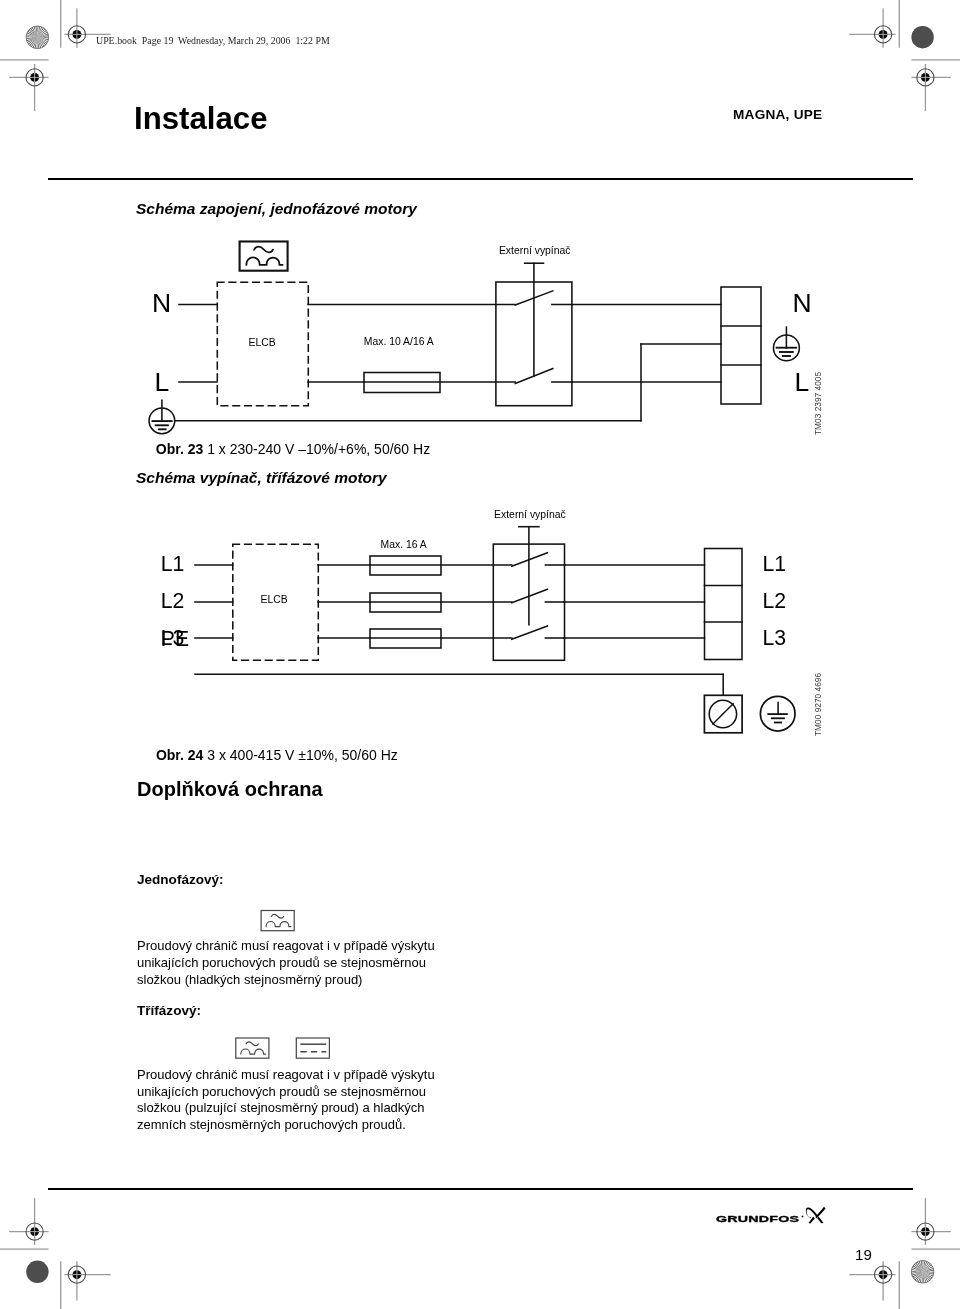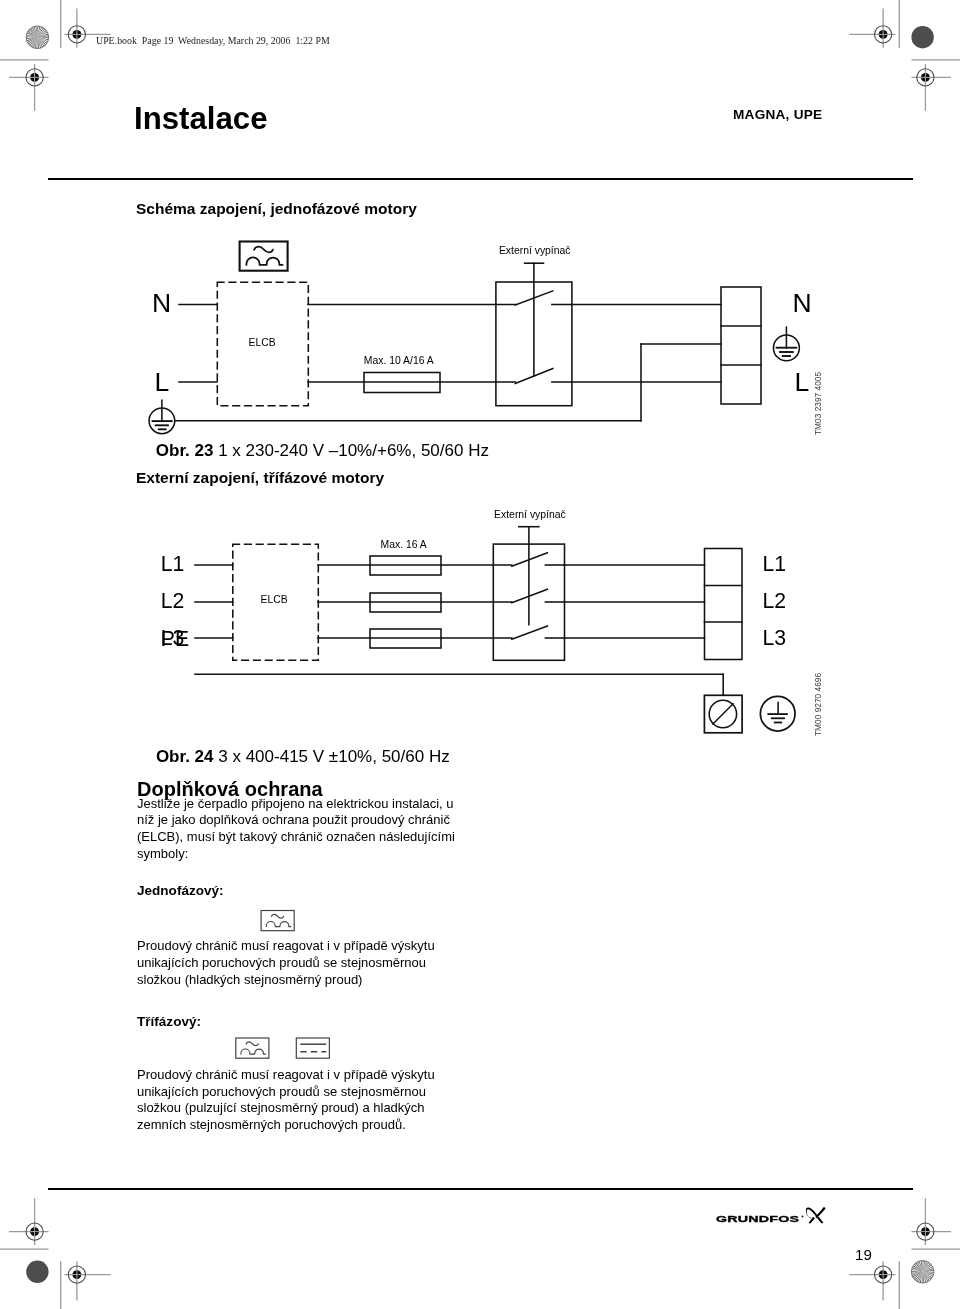--- a/index.html
+++ b/index.html
@@ -16,28 +16,28 @@
   
   .filestamp{left:96.3px;top:33.9px;font-family:"Liberation Serif",serif;
              font-size:11.05px;color:#1f1f1f;white-space:pre;
              transform:scaleX(0.894);transform-origin:0 0;}
 
   .title{left:134px;top:101.2px;font-size:31.2px;font-weight:bold;}
   .product{left:733px;top:107px;font-size:13.6px;font-weight:bold;letter-spacing:0.25px;}
 
   .rule{position:absolute;left:48px;width:865px;height:2px;background:#000;}
 
-  .h2{font-size:15.5px;font-weight:bold;}
-  .cap{font-size:17px;}
+  .h2{font-size:15.5px;font-weight:bold;font-style:italic;}
+  .cap{font-size:14px;}
   .cap b{font-weight:bold;}
 
   .body-h{font-size:20px;font-weight:bold;}
   .body-t{line-height:16.8px;font-size:0;}
   .body-t>div{font-size:13px;}
-  .body-s{font-size:13.55px;font-weight:bold;margin-top:11px;}
+  .body-s{font-size:13.55px;font-weight:bold;}
 
   .pageno{font-size:15.1px;margin-top:38px;}
   .tmcode{font-size:9.9px;color:#3a3a3a;transform-origin:0 0;
           transform:rotate(-90deg) scaleX(0.845);}
   .wordmark{font-family:"Liberation Sans",sans-serif;font-weight:bold;font-size:9.7px;
             transform:scaleX(1.47);transform-origin:0 0;letter-spacing:0.15px;
             -webkit-text-stroke:0.35px #000;}
   .flab1{font-size:26.5px;}
   .flab2{font-size:21.2px;}
   .fsmall{font-size:10.4px;}
@@ -201,28 +201,28 @@
     <line x1="780.0" y1="352.0" x2="792.8" y2="352.0" stroke-width="1.9"></line>
     <line x1="782.8" y1="356.0" x2="790.0" y2="356.0" stroke-width="1.9"></line>
   </g>
 </svg>
 
 <div class="abs flab1" style="left:152px;top:287.5px">N</div>
 <div class="abs flab1" style="left:154.6px;top:366.5px">L</div>
 <div class="abs flab1" style="left:792.5px;top:287.5px">N</div>
 <div class="abs flab1" style="left:794.5px;top:366.5px">L</div>
 <div class="abs fsmall" style="left:248.5px;top:336.7px">ELCB</div>
-<div class="abs fsmall" style="left:363.8px;top:355px">Max. 10 A/16 A</div>
+<div class="abs fsmall" style="left:363.8px;top:336px">Max. 10 A/16 A</div>
 <div class="abs fsmall" style="left:498.9px;top:245.2px">Externí vypínač</div>
 
 <div class="abs tmcode" style="left:812.0px;top:435.0px">TM03 2397 4005</div>
 
 <div class="abs cap" style="left:155.8px;top:441.2px"><b>Obr. 23</b> <span>1 x 230-240 V –10%/+6%, 50/60 Hz</span></div>
 
-<div class="abs h2" style="left:136px;top:469px">Externí zapojení, třífázové motory</div>
+<div class="abs h2" style="left:136px;top:469px">Schéma vypínač, třífázové motory</div>
 
 <svg class="abs" style="left:130px;top:490px;width:720px;height:250px" viewBox="130 490 720 250">
   <g fill="none" stroke="#111" stroke-width="1.55" stroke-linecap="square">
 
     <rect x="232.8" y="544.3" width="85.5" height="116" stroke-dasharray="6.6 5.2" stroke-width="1.55"></rect>
 
     <line x1="195" y1="565" x2="232.8" y2="565"></line>
     <line x1="195" y1="602" x2="232.8" y2="602"></line>
     <line x1="195" y1="638" x2="232.8" y2="638"></line>
 
@@ -278,26 +278,20 @@
 <div class="abs fsmall" style="left:260.6px;top:593.9px">ELCB</div>
 <div class="abs fsmall" style="left:380.6px;top:538.7px">Max. 16 A</div>
 <div class="abs fsmall" style="left:494.1px;top:508.8px">Externí vypínač</div>
 
 <div class="abs tmcode" style="left:812.2px;top:735.8px">TM00 9270 4696</div>
 
 <div class="abs cap" style="left:155.9px;top:746.6px"><b>Obr. 24</b> <span>3 x 400-415 V ±10%, 50/60 Hz</span></div>
 
 <div class="abs body-h" style="left:137px;top:778px">Doplňková ochrana</div>
 
-<div class="abs body-t" style="left:137px;top:795.7px">
-      <div>Jestliže je čerpadlo připojeno na elektrickou instalaci, u</div>
-      <div>níž je jako doplňková ochrana použit proudový chránič</div>
-      <div>(ELCB), musí být takový chránič označen následujícími</div>
-      <div>symboly:</div>
-    </div>
 
 <div class="abs body-s" style="left:137px;top:872.2px">Jednofázový:</div>
 
 <svg class="abs" style="left:255px;top:905px;width:46px;height:32px" viewBox="255 905 46 32">
   <g fill="none" stroke="#444">
     <rect x="261.1" y="910.5" width="33.1" height="20.2" stroke-width="1.2"></rect>
     <path d="M271.4 916.5 C272.3 913.8, 275.4 913.6, 277.5 916.1 C279.7 918.8, 282.6 918.7, 283.6 916.4" stroke-width="1.15" stroke-linecap="round"></path>
     <path d="M266.2 926.6 L266.2 926.0 A4.5 4.5 0 0 1 275.2 926.0 L275.2 926.6 L280.0 926.6 L280.0 926.0 A4.4 4.4 0 0 1 288.8 926.0 L288.8 926.6 L290.9 926.6" stroke-width="1.15" stroke-linecap="round" stroke-linejoin="round"></path>
   </g>
 </svg>

